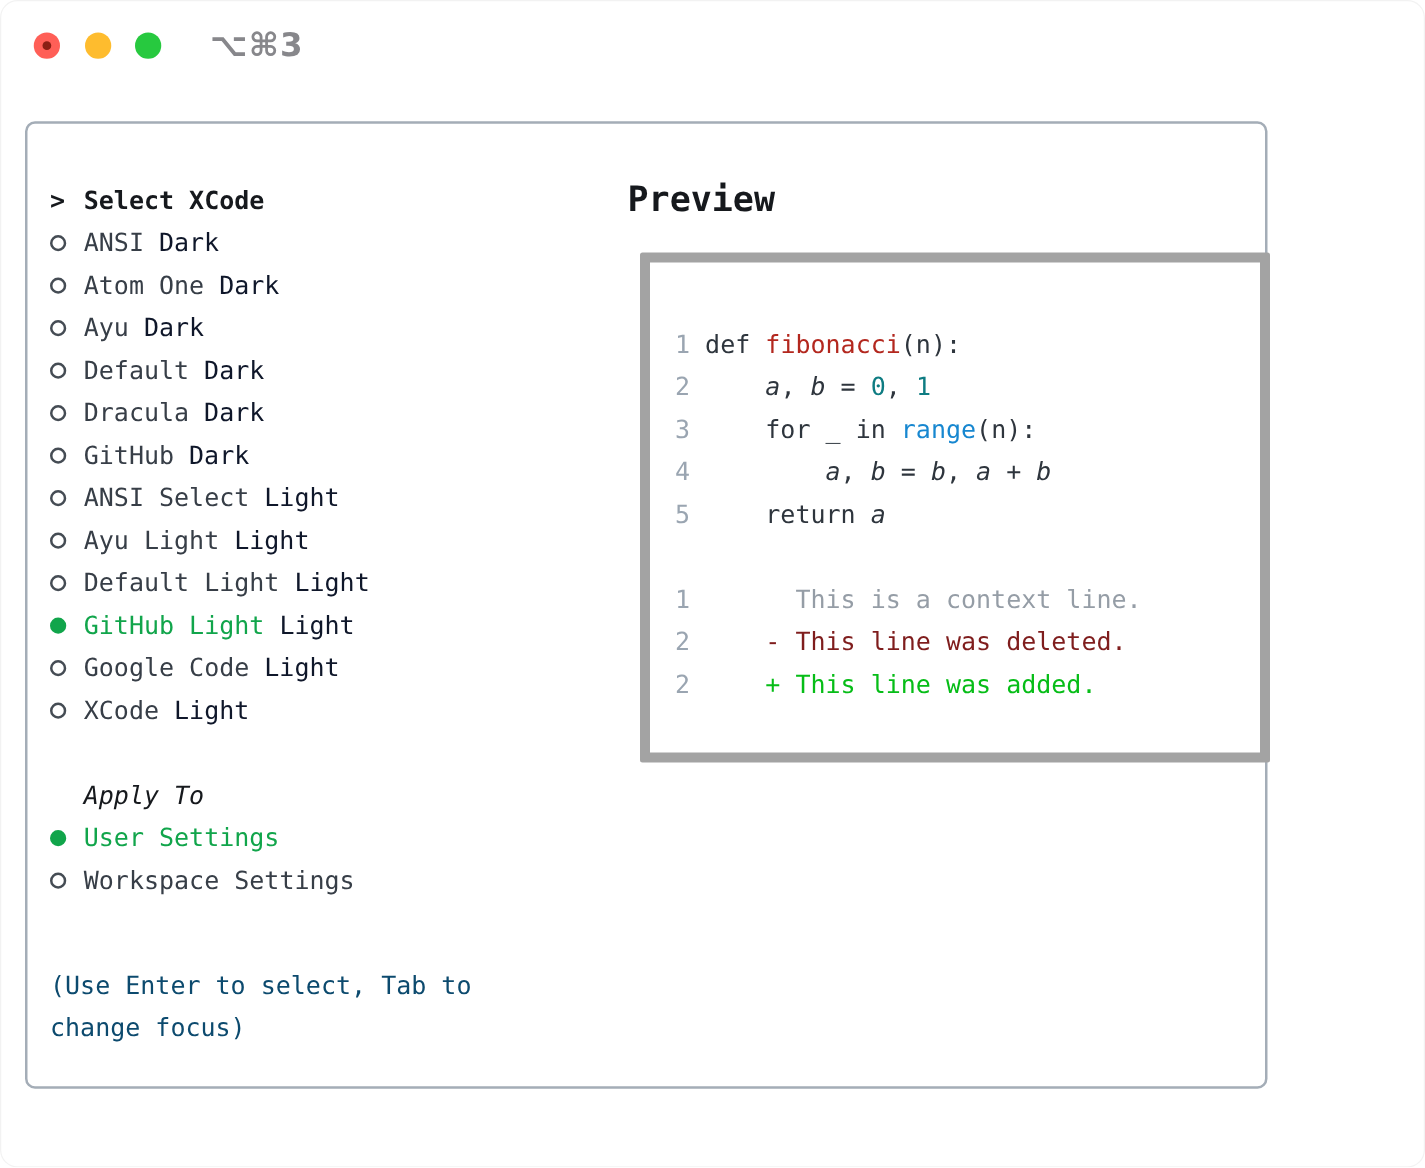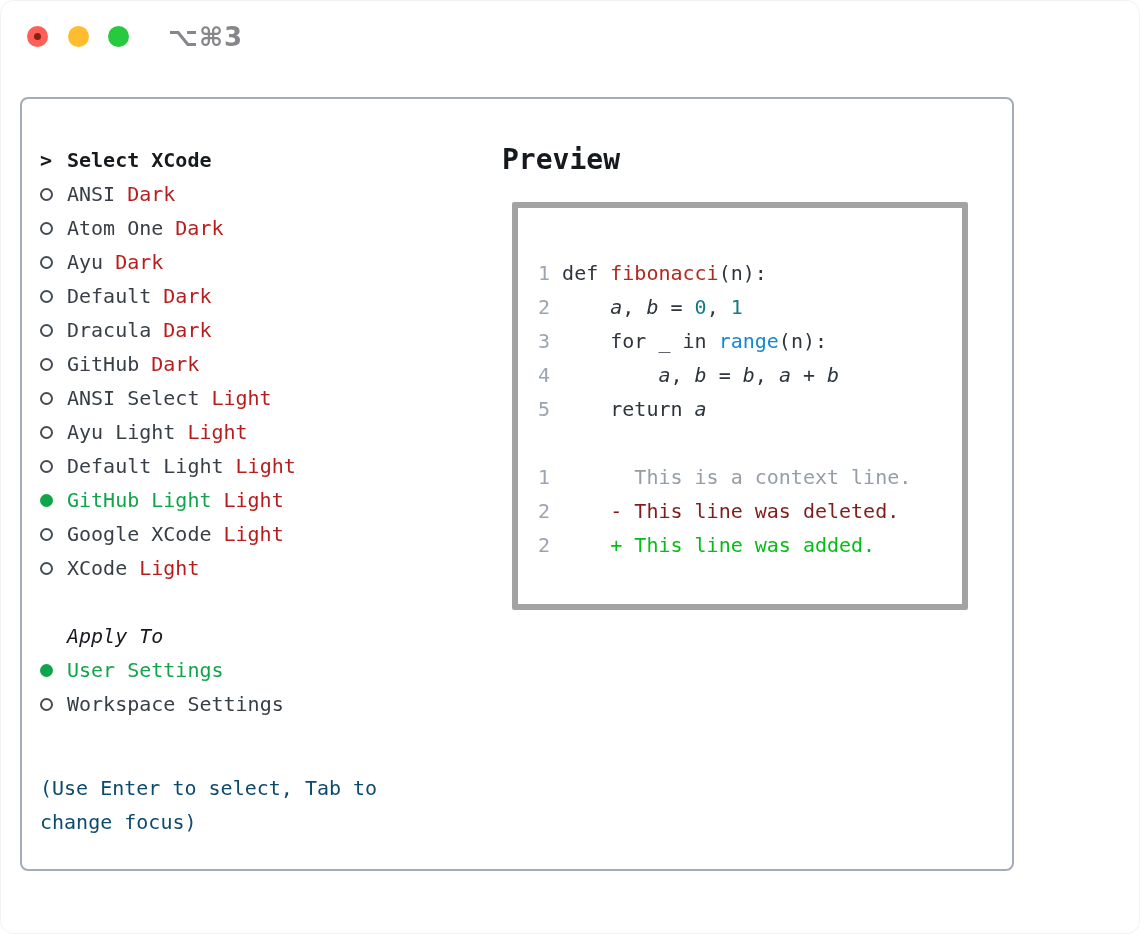--- a/index.html
+++ b/index.html
@@ -26,30 +26,30 @@
   }
   
   .left-col{position:absolute;left:18px;top:44px;font-size:20px;color:#373e47;}
   .row{height:34px;display:flex;align-items:center;white-space:pre;}
   .prompt{width:27px;font-weight:bold;color:#16191d;}
   .header{font-weight:bold;color:#16191d;}
   .bullet{width:13px;height:13px;border-radius:50%;border:2px solid #454c54;
           box-sizing:border-box;margin-right:14px;flex:0 0 13px;}
   .row.selected .bullet{background:#11a54b;border-color:#11a54b;}
   .row.selected .name{color:#11a54b;}
-  .variant{color:#b91c1c;margin-left:12px;}
+  .variant{color:#0f172a;margin-left:12px;}
   .spacer{height:34px;}
   .apply-label{margin-left:27px;color:#16191d;font-style:italic;}
   .hint{margin-top:50px;width:392px;line-height:34px;color:#0c4a6e;white-space:normal;}
   
   .preview-title{position:absolute;left:480px;top:44px;height:34px;line-height:34px;
                  font-size:28px;font-weight:bold;color:#16191d;}
   .preview-box{
-    position:absolute;left:490px;top:103px;width:456px;height:408px;
-    border:6px solid #a3a3a3;border-radius:2px;background:#fff;box-sizing:border-box;
+    position:absolute;left:490px;top:103px;width:504px;height:408px;
+    border:8px solid #a3a3a3;border-radius:2px;background:#fff;box-sizing:border-box;
     padding:48px 0 0 20px;overflow:hidden;
   }
   .pline{height:34px;line-height:34px;white-space:pre;font-size:20px;}
   .lnum{color:#9aa5b1;}
 </style>
 </head>
 <body>
 
 <div class="window">
 
@@ -115,21 +115,21 @@
         <span class="name">Default Light</span>
         <span class="variant">Light</span>
       </div>
       <div class="row selected">
         <span class="bullet"></span>
         <span class="name">GitHub Light</span>
         <span class="variant">Light</span>
       </div>
       <div class="row">
         <span class="bullet"></span>
-        <span class="name">Google XCode</span>
+        <span class="name">Google Code</span>
         <span class="variant">Light</span>
       </div>
       <div class="row">
         <span class="bullet"></span>
         <span class="name">XCode</span>
         <span class="variant">Light</span>
       </div>
 
       <div class="spacer"></div>
 

